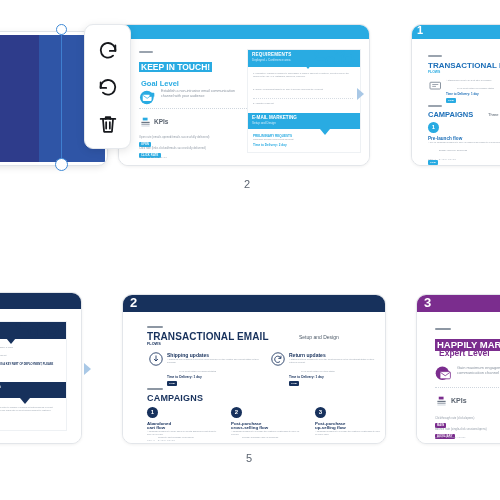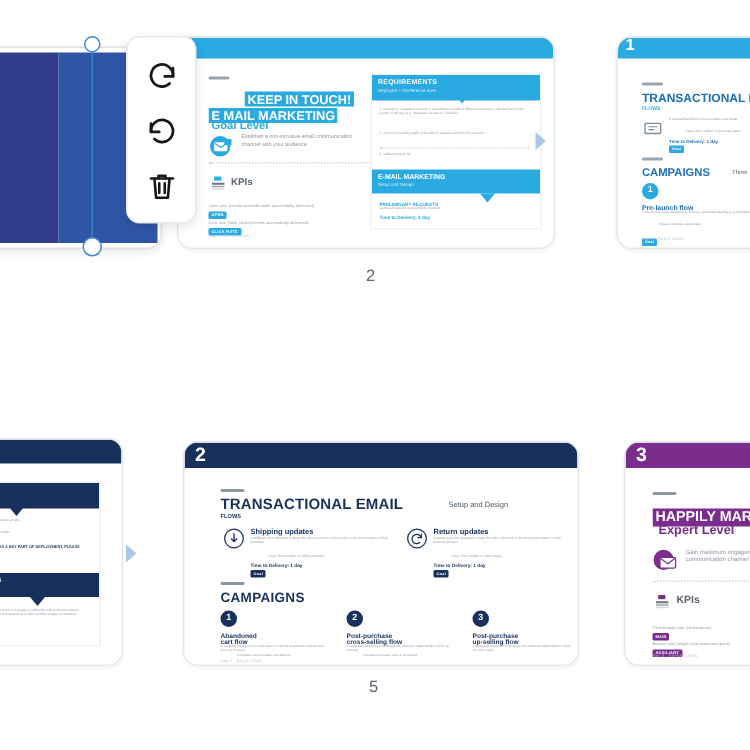--- a/index.html
+++ b/index.html
@@ -98,25 +98,22 @@
     </div>
   </div>
 
   <div class="card" style="left:118px;top:24px;width:250px;height:140px;">
     <div class="card-inner">
       <div class="sheet" style="left:0;top:0;width:250px;height:140px;">
         <div class="sheet-bar" style="background:#29abe2;height:14px;">
           <span class="num">1</span>
         </div>
         <div class="rule" style="left:20px;top:26px;background:#9aa3ae;width:14px;height:2px;"></div>
-        <div class="tline" style="left:20px;top:31px;margin-left:24px;">
+        <div class="tline" style="left:20px;top:31px;">
           <span class="hl" style="background:#29abe2;font-size:8.5px;line-height:10px;">KEEP IN TOUCH!</span>
-        </div>
-        <div class="tline" style="left:20px;top:42px;">
-          <span class="hl" style="background:#29abe2;font-size:8.5px;line-height:10px;">E MAIL MARKETING</span>
         </div>
         <div class="tline" style="left:22px;top:54px;color:#29abe2;font-size:7.5px;font-weight:700;">Goal Level</div>
 
         <svg style="position:absolute;left:20px;top:65px;" width="17" height="15" viewBox="0 0 24 22">
           <circle cx="11" cy="11" r="10" fill="#29abe2"></circle>
           <rect x="5" y="7" width="13" height="9" rx="1.4" fill="#fff"></rect>
           <path d="M5.6 8 L11.5 12.2 L17.4 8" stroke="#29abe2" stroke-width="1.1" fill="none"></path>
           <rect x="15" y="4" width="7" height="6" rx="1" fill="#29abe2"></rect>
         </svg>
         <div style="position:absolute;left:42px;top:64px;width:78px;font-size:3.6px;line-height:5px;color:#8b95a1;">Establish a non-intrusive email communication channel with your audience</div>

